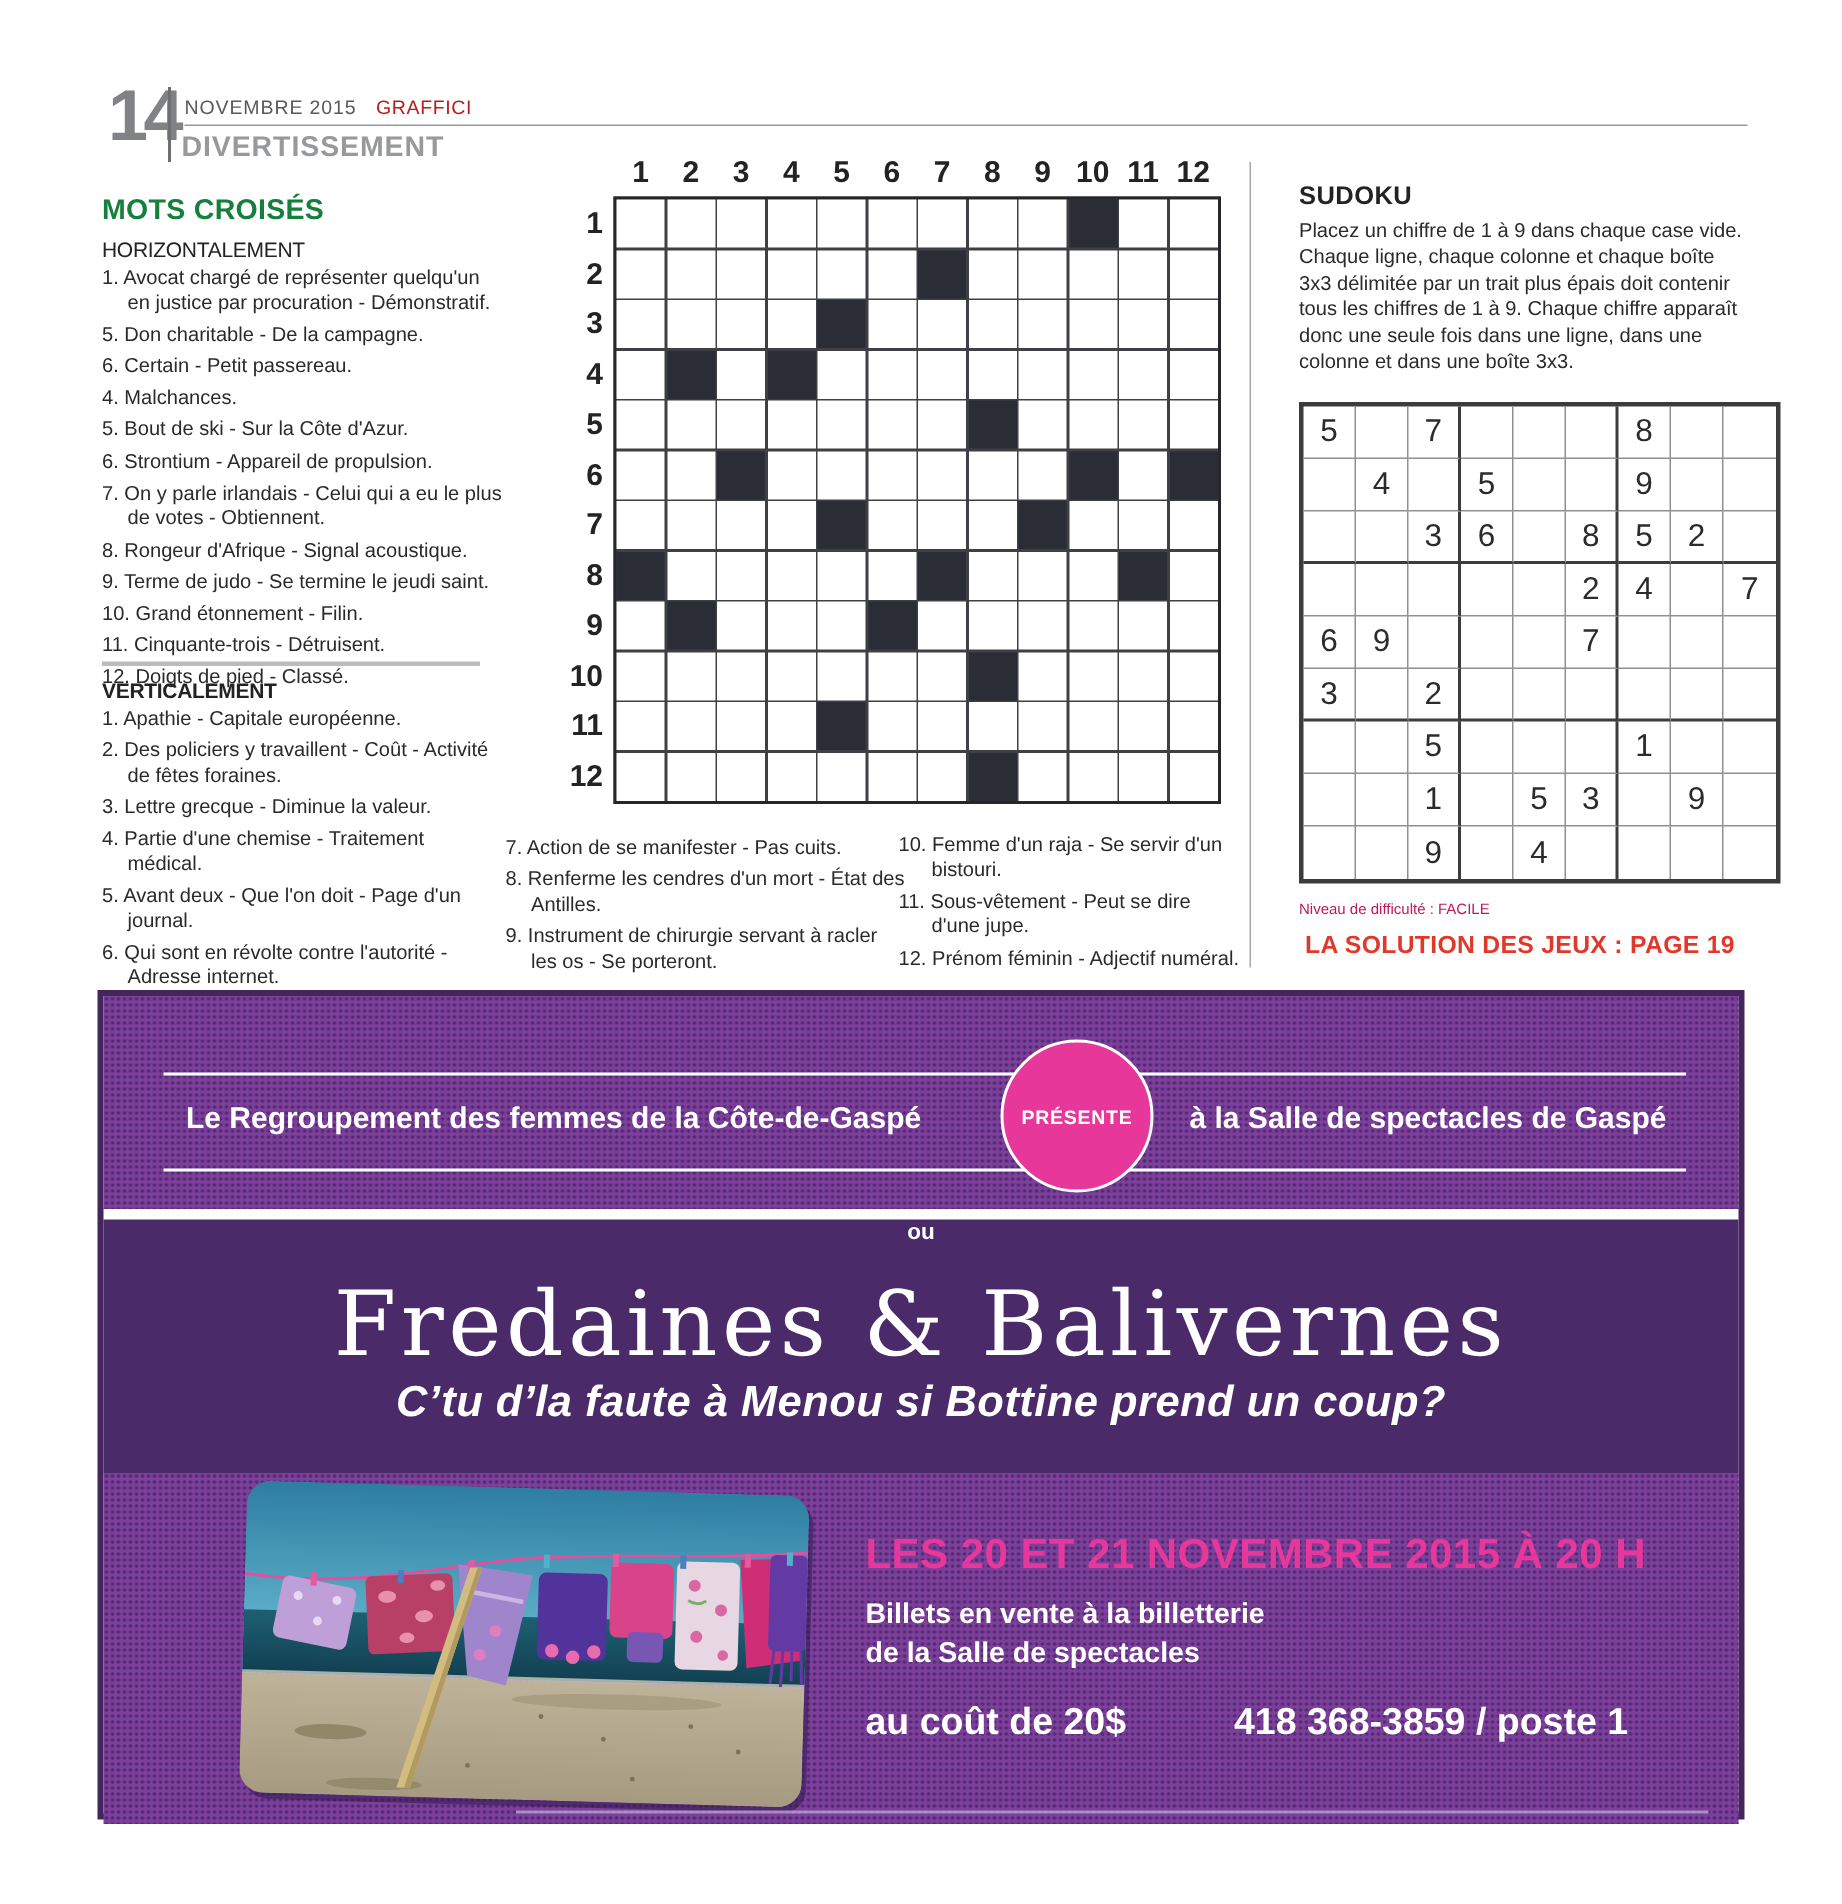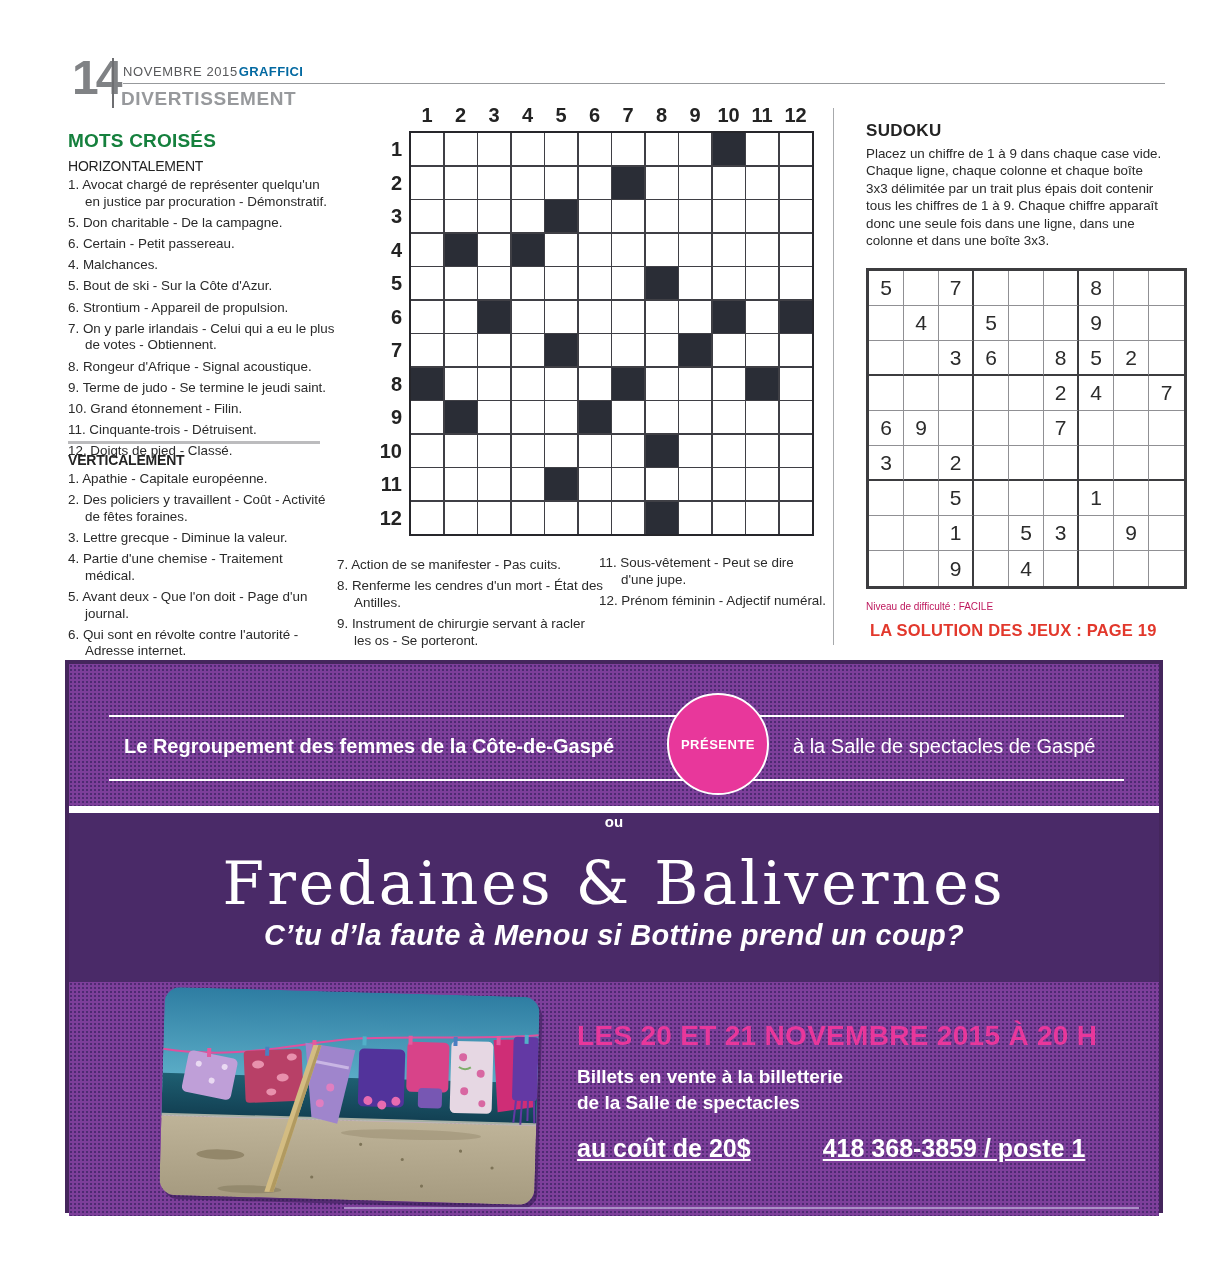--- a/index.html
+++ b/index.html
@@ -6,21 +6,21 @@
   body{
     width:1228px;height:1269px;position:relative;background:#ffffff;
     font-family:"Liberation Sans",sans-serif;color:#262626;overflow:hidden;
   }
   .abs{position:absolute;}
 
   
   #page-num{left:72px;top:50px;font-size:48px;font-weight:700;color:#808285;letter-spacing:-3px;}
   #head-vbar{left:112px;top:58px;width:2px;height:50px;background:#6d6e71;}
   #issue-line{left:123px;top:64px;font-size:13px;color:#58595b;letter-spacing:.6px;}
-  #issue-line .brand{font-weight:700;color:#0369a1;margin-left:1px;letter-spacing:.4px;}
+  #issue-line .brand{font-weight:400;color:#b91c1c;margin-left:13px;letter-spacing:.4px;}
   #header-rule{left:123px;top:83px;width:1042px;height:1px;background:#97999c;}
   #section-title{left:121px;top:88px;font-size:19px;font-weight:700;color:#97999c;letter-spacing:.6px;}
 
   
   #xw-title{left:68px;top:130px;font-size:19px;font-weight:700;color:#15803d;letter-spacing:.2px;}
   #xw-h-label{left:68px;top:158px;font-size:14px;font-weight:400;color:#232323;letter-spacing:-.2px;}
   #h-clues{left:68px;top:177px;width:268px;}
   .clue{font-size:13.4px;line-height:1.24;color:#2a2a2a;margin-bottom:4.6px;padding-left:17px;text-indent:-17px;}
   .clue.wide{padding-left:22px;text-indent:-22px;}
   #clues-divider{left:68px;top:441px;width:252px;height:3px;background:#bcbcbe;}
@@ -58,36 +58,36 @@
 
   
   #ad{left:65px;top:660px;width:1098px;height:553px;box-sizing:border-box;border:4px solid #44265c;}
   .dotted{background-color:#7d3f9a;
     background-image:radial-gradient(circle,#4e2a72 1px,rgba(0,0,0,0) 1.15px);
     background-size:4px 4px;}
   #ad-sec1{position:relative;width:100%;height:142px;}
   #ad-line-top{position:absolute;left:40px;right:35px;top:51px;height:2px;background:#fff;}
   #ad-line-bot{position:absolute;left:40px;right:35px;top:115px;height:2px;background:#fff;}
   #presenter-left{position:absolute;left:55px;top:71px;font-size:20px;font-weight:700;color:#fff;}
-  #presenter-right{position:absolute;left:724px;top:71px;font-size:20px;font-weight:400;color:#fff;}
+  #presenter-right{position:absolute;left:724px;top:71px;font-size:20px;font-weight:700;color:#fff;}
   #presente-badge{position:absolute;left:598px;top:29px;width:98px;height:98px;border-radius:50%;
     background:#e8379b;border:2px solid #fff;display:flex;align-items:center;justify-content:center;
     font-size:13px;font-weight:700;color:#fff;letter-spacing:.5px;z-index:2;}
   #ad-sec2{position:relative;width:100%;height:169px;background:#4a2a68;text-align:center;color:#fff;}
   #show-title{padding-top:22px;font-family:"DejaVu Serif",serif;font-size:60px;line-height:1.05;
     letter-spacing:3px;color:#fff;}
   #show-ou{margin-top:7px;font-size:15px;font-weight:700;}
   #show-subtitle{margin-top:4px;font-size:29px;font-weight:700;font-style:italic;letter-spacing:.3px;}
   #ad-sec3{position:relative;width:100%;height:234px;}
   #beach-photo{position:absolute;left:93px;top:10px;width:375px;height:208px;border-radius:16px;
     overflow:hidden;transform:rotate(1.6deg);box-shadow:3px 4px 0 rgba(50,25,80,.55);}
   #beach-photo svg{display:block;}
   #date-line{position:absolute;left:508px;top:38px;font-size:28px;font-weight:700;color:#e8379b;letter-spacing:.3px;}
   #tickets{position:absolute;left:508px;top:82px;font-size:19px;font-weight:700;color:#fff;line-height:1.35;}
-  #price-row{position:absolute;left:508px;top:152px;font-size:25px;font-weight:700;color:#fff;text-decoration:underline;}
+  #price-row{position:absolute;left:508px;top:152px;font-size:25px;font-weight:700;color:#fff;}
   #price-row .phone{margin-left:72px;}
   #ad-bottom-rule{position:absolute;left:275px;right:20px;bottom:7px;height:2px;background:#b59fd0;opacity:.85;}
 </style>
 </head>
 <body>
 
 <div class="abs" id="page-num">14</div>
 <div class="abs" id="head-vbar"></div>
 <div class="abs" id="issue-line">
   <span>NOVEMBRE 2015</span><span class="brand">GRAFFICI</span>
@@ -120,20 +120,21 @@
     <div class="clue">4. Partie d'une chemise - Traitement médical.</div>
     <div class="clue">5. Avant deux - Que l'on doit - Page d'un journal.</div>
     <div class="clue">6. Qui sont en révolte contre l'autorité - Adresse internet.</div>
   </div>
 <div class="abs" id="v2">
     <div class="clue">7. Action de se manifester - Pas cuits.</div>
     <div class="clue">8. Renferme les cendres d'un mort - État des Antilles.</div>
     <div class="clue">9. Instrument de chirurgie servant à racler les os - Se porteront.</div>
   </div>
 <div class="abs" id="v3">
+    <div class="clue wide">10. Femme d'un raja - Se servir d'un bistouri.</div>
     <div class="clue wide">11. Sous-vêtement - Peut se dire d'une jupe.</div>
     <div class="clue wide">12. Prénom féminin - Adjectif numéral.</div>
   </div>
 
 <div class="abs" id="xw-colnums">
     <span>1</span>
     <span>2</span>
     <span>3</span>
     <span>4</span>
     <span>5</span>

